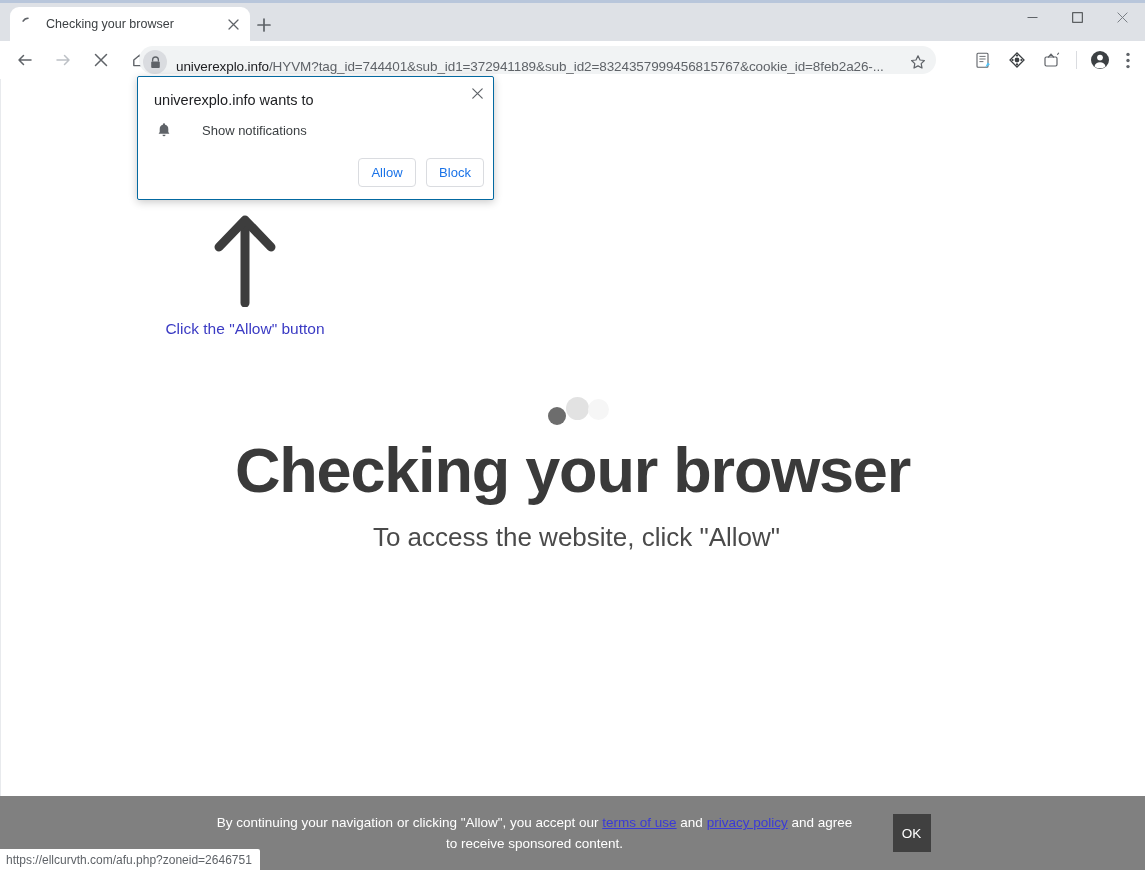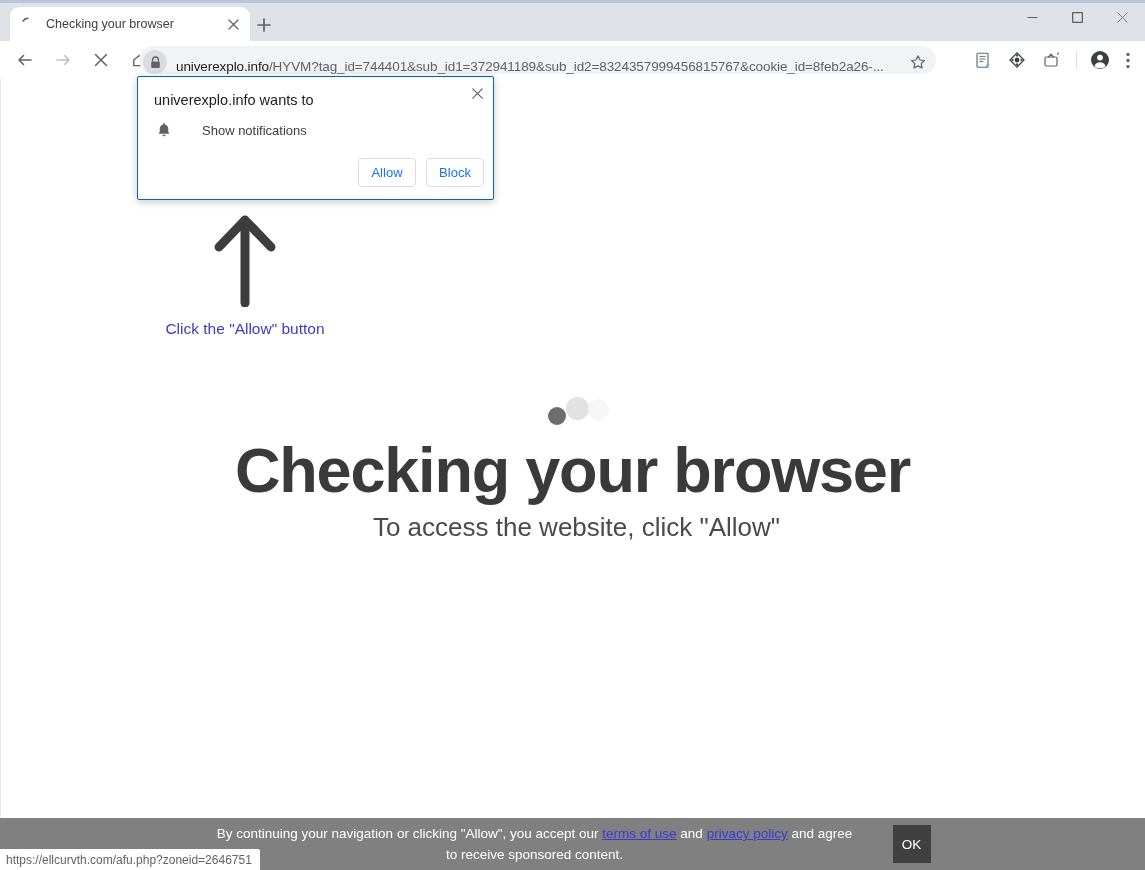--- a/index.html
+++ b/index.html
@@ -282,34 +282,34 @@
   }
   .headline {
     font-size: 63px;
     font-weight: bold;
     color: #3a3a3a;
     letter-spacing: -1.2px;
     line-height: 1.05;
     margin: 0;
   }
   .subhead {
-    margin-top: 9px;
+    margin-top: 19px;
     font-size: 26px;
     color: #4a4a4a;
     font-weight: normal;
     padding-left: 8px;
   }
 
   
   .consent-banner {
     position: absolute;
     left: 0;
     bottom: 0;
     width: 1145px;
-    height: 52px;
+    height: 74px;
     background: #808080;
     display: flex;
     align-items: center;
     justify-content: center;
   }
   .consent-text {
     width: 640px;
     text-align: center;
     font-size: 13.5px;
     color: #ffffff;

